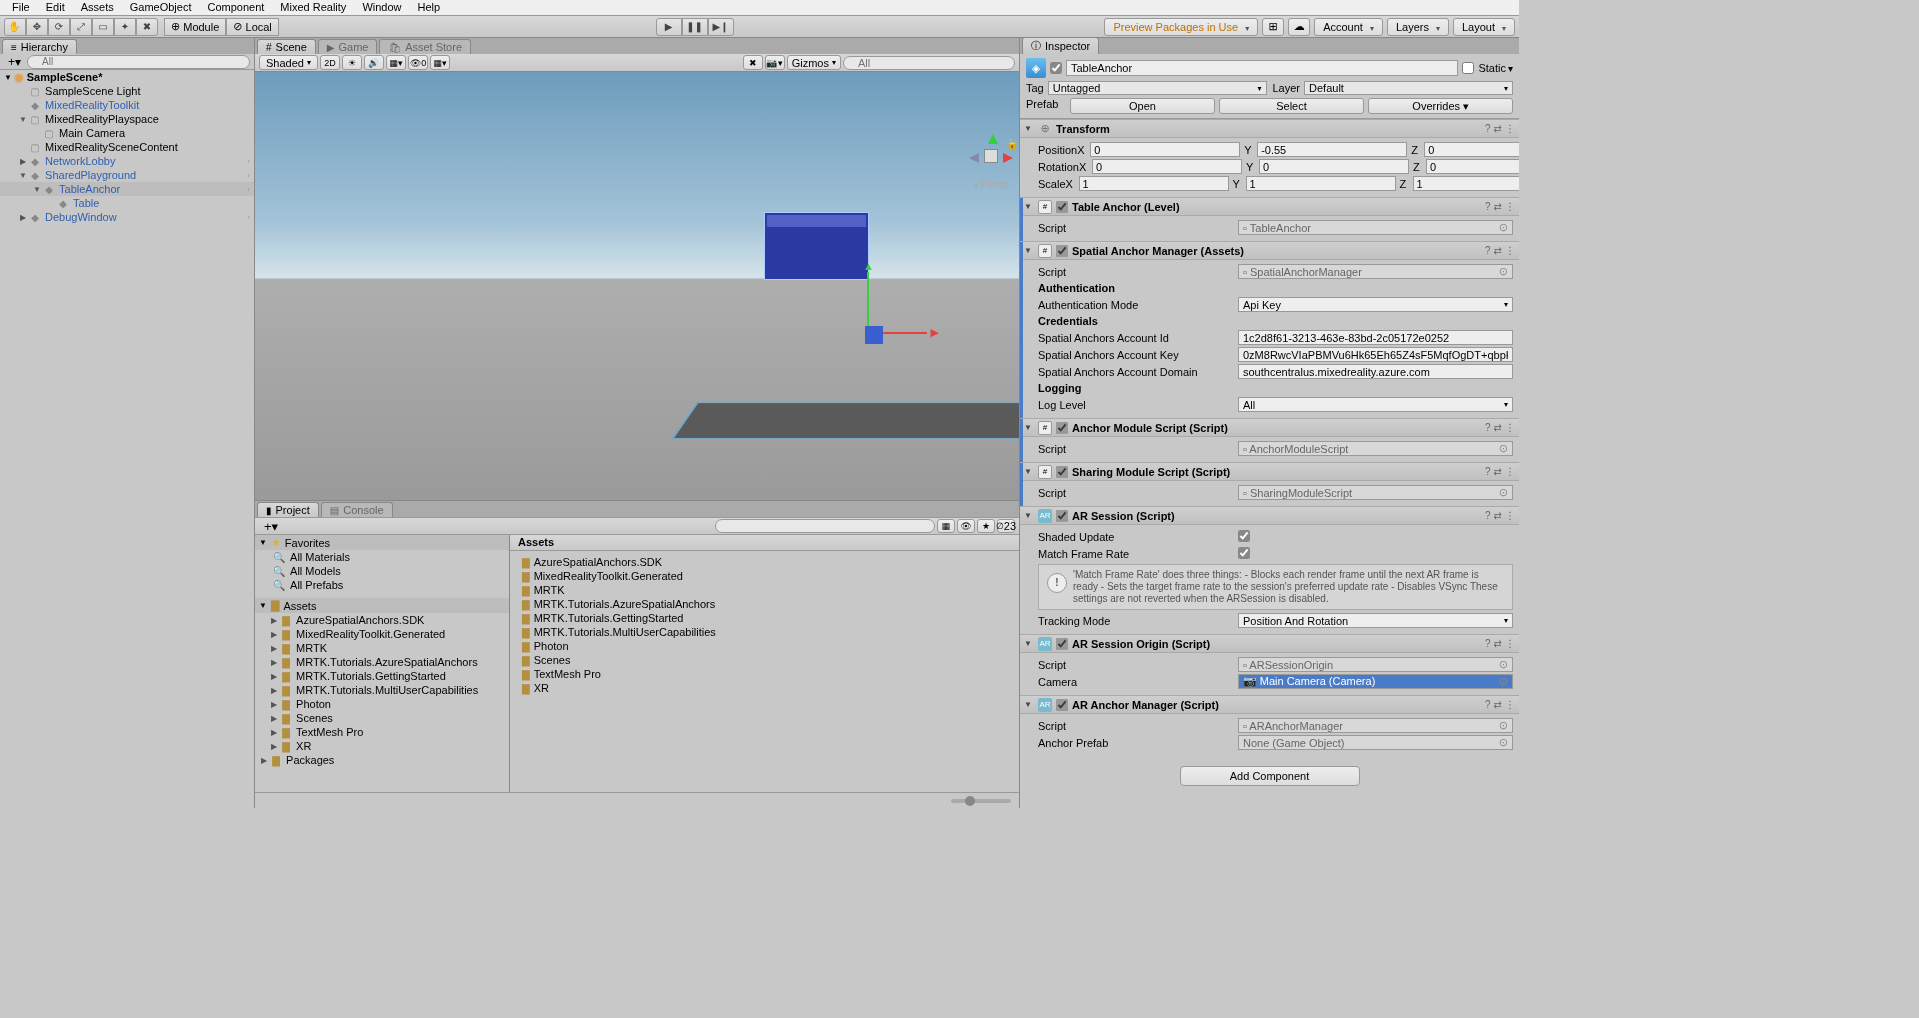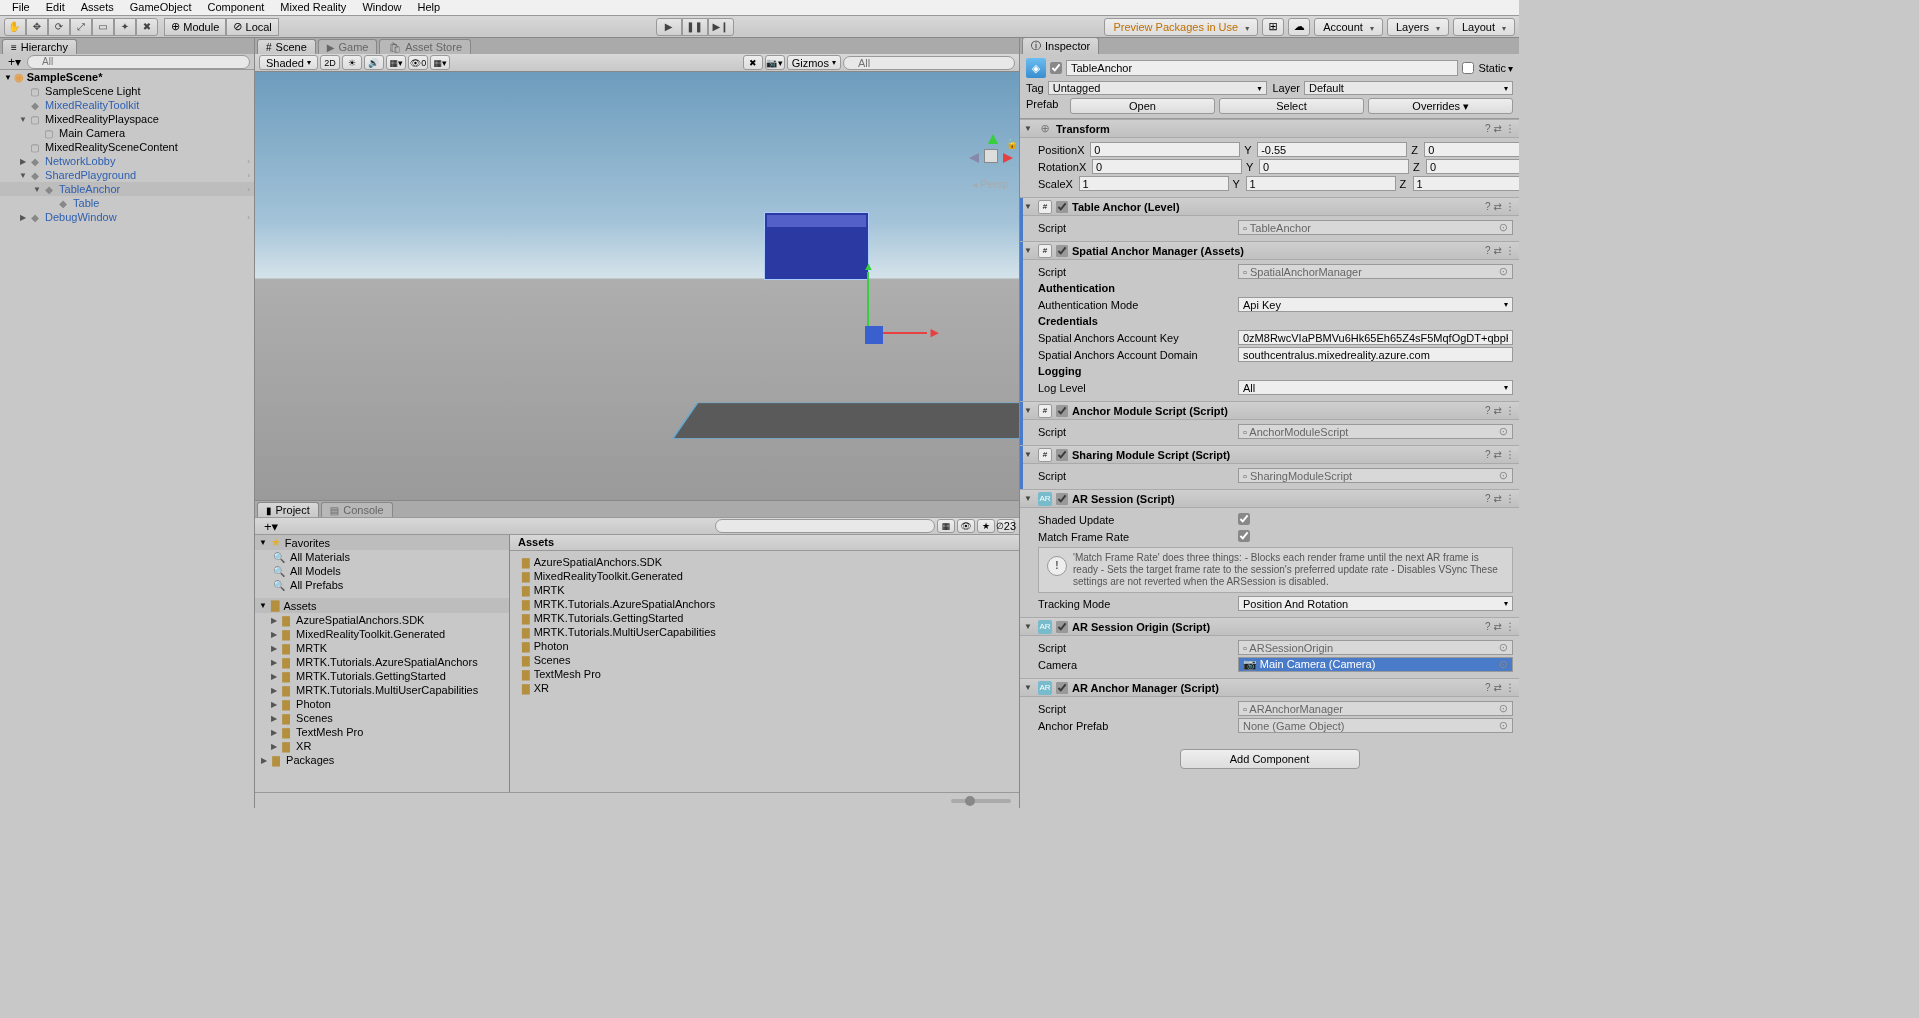--- a/index.html
+++ b/index.html
@@ -520,20 +520,26 @@
               <span class="label">Authentication Mode</span>
               <div class="val">
                 <div class="dd2">
                   <span>Api Key</span>
                   <span style="font-size:8px">▾</span>
                 </div>
               </div>
             </div>
           <div class="subhead">Credentials</div>
           <div class="prop-row">
+              <span class="label">Spatial Anchors Account Id</span>
+              <div class="val">
+                <input type="text" value="1c2d8f61-3213-463e-83bd-2c05172e0252" style="">
+              </div>
+            </div>
+          <div class="prop-row">
               <span class="label">Spatial Anchors Account Key</span>
               <div class="val">
                 <input type="text" value="0zM8RwcVIaPBMVu6Hk65Eh65Z4sF5MqfOgDT+qbpH7E=" style="">
               </div>
             </div>
           <div class="prop-row">
               <span class="label">Spatial Anchors Account Domain</span>
               <div class="val">
                 <input type="text" value="southcentralus.mixedreality.azure.com" style="">
               </div>

